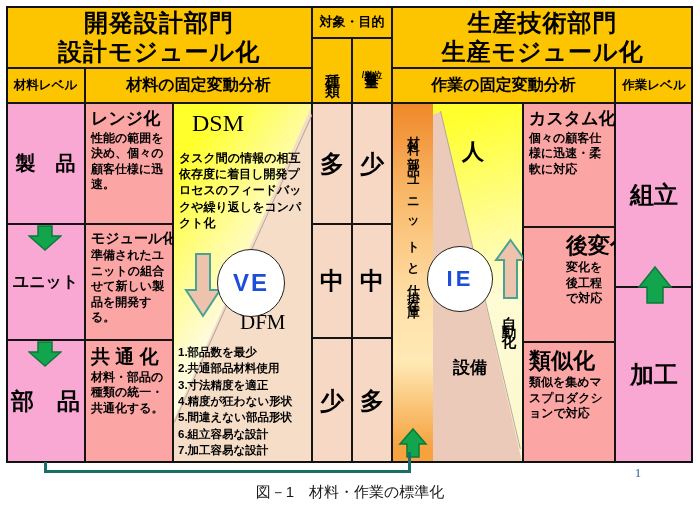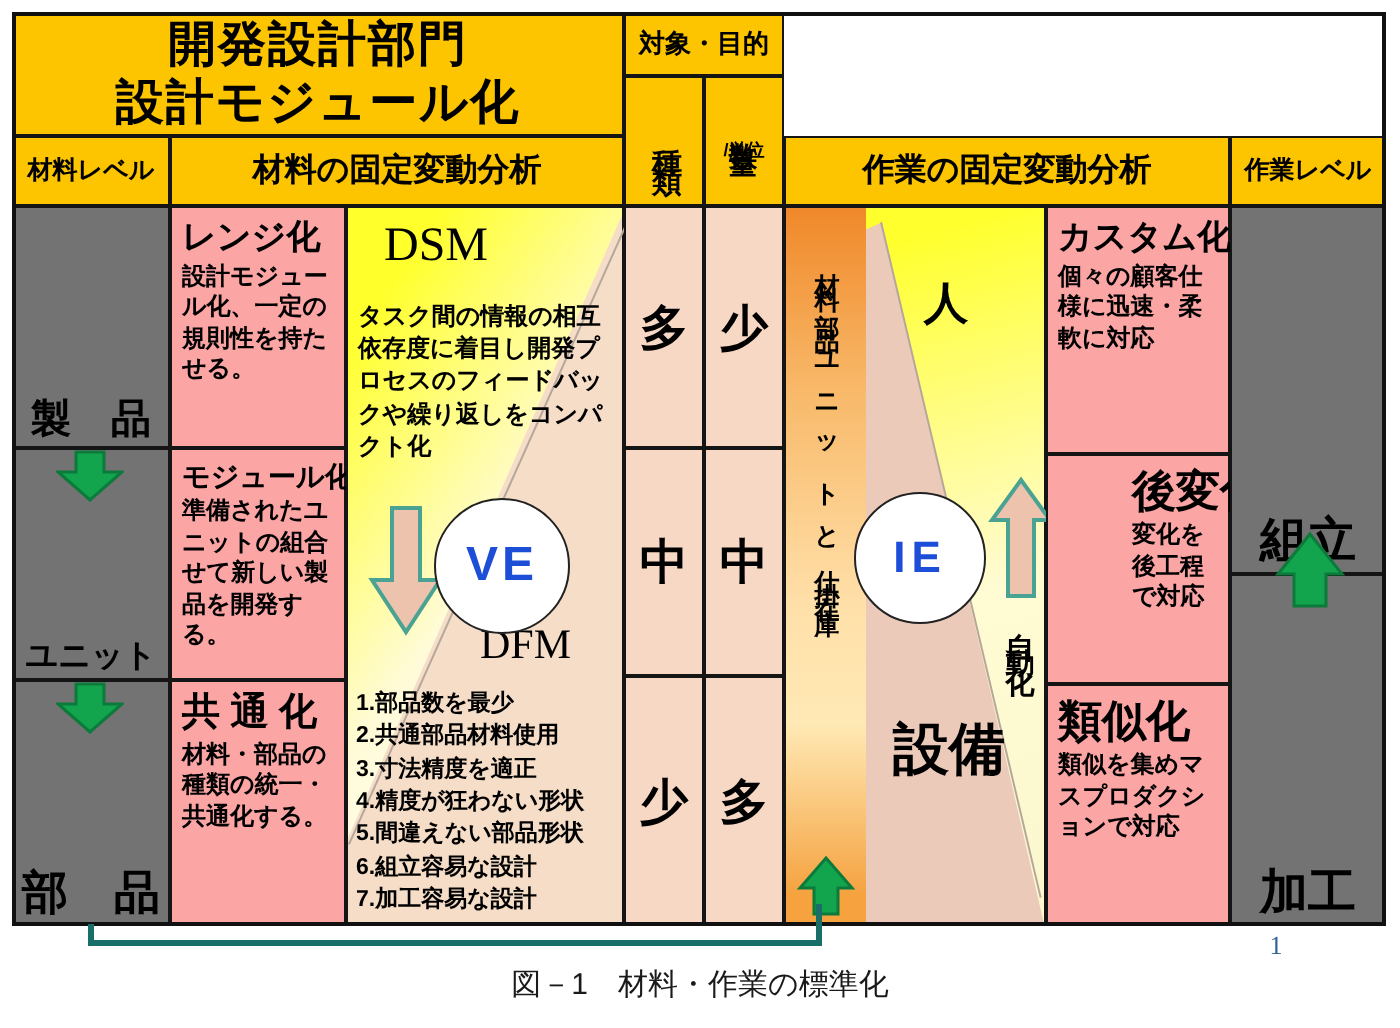--- a/index.html
+++ b/index.html
@@ -5,21 +5,21 @@
   html,body{margin:0;padding:0;}
   body{
     width:700px;height:514px;position:relative;background:#ffffff;
     font-family:"Liberation Sans","DejaVu Sans",sans-serif;color:#000;
     overflow:hidden;
   }
   .cell{position:absolute;box-sizing:border-box;border:1.5px solid #151515;z-index:1;}
   .hdr{background:#fdc400;display:flex;flex-direction:column;align-items:center;justify-content:center;font-weight:bold;}
   .hline{font-size:24px;line-height:1.22;letter-spacing:1px;white-space:nowrap;}
   .hsmall{font-size:13px;}
-  .g1{background:#737373;display:flex;align-items:flex-end;justify-content:center;font-weight:bold;}
+  .g1{background:#f9a8d4;display:flex;align-items:center;justify-content:center;font-weight:bold;}
   .g2{background:#fca5a5;padding:5px 5px;}
   .pk{background:#f6d8c4;display:flex;align-items:center;justify-content:center;font-weight:bold;font-size:24px;}
   .mtitle{font-weight:bold;font-size:17px;line-height:1.15;white-space:nowrap;}
   .mdesc{font-weight:600;font-size:12px;line-height:1.3;margin-top:2px;}
   .vup{writing-mode:vertical-rl;text-orientation:upright;font-weight:bold;}
   .circle{position:absolute;background:#fff;border:1.6px solid #222;border-radius:50%;
     display:flex;align-items:center;justify-content:center;color:#1d4ed8;font-weight:bold;z-index:20;}
   .overlay{position:absolute;z-index:15;}
   .serif{font-family:"Liberation Serif","DejaVu Serif",serif;}
   .frame{position:absolute;left:6px;top:6px;width:687px;height:457px;border:2.5px solid #111;
@@ -34,20 +34,24 @@
 
   <div class="cell hdr" style="left:6px;top:6px;width:306px;height:62px;">
     <div class="hline">開発設計部門</div>
     <div class="hline">設計モジュール化</div>
   </div>
 
   <div class="cell hdr hsmall" style="left:312px;top:6px;width:80px;height:32px;">
     <span>対象・目的</span>
   </div>
 
+  <div class="cell hdr" style="left:392px;top:6px;width:301px;height:62px;">
+    <div class="hline">生産技術部門</div>
+    <div class="hline">生産モジュール化</div>
+  </div>
 
   <div class="cell hdr" style="left:312px;top:38px;width:40px;height:65px;">
     <span class="vup" style="font-size:15px;letter-spacing:8px;">種類</span>
   </div>
 
   <div class="cell hdr" style="left:352px;top:38px;width:40px;height:65px;">
     <span class="vup" style="font-size:14px;letter-spacing:4px;">数量</span>
     <span style="font-size:9px;font-weight:bold;margin-top:1px;">/単位</span>
   </div>
 
@@ -79,21 +83,21 @@
 
   <svg class="overlay" style="left:28px;top:225px;" width="34" height="26" viewBox="0 0 34 26">
     <path d="M10 1 H24 V11 H33 L17 25 L1 11 H10 Z" fill="#12a54e" stroke="#0b7a3a" stroke-width="1.5"></path>
   </svg>
   <svg class="overlay" style="left:28px;top:341px;" width="34" height="26" viewBox="0 0 34 26">
     <path d="M10 1 H24 V11 H33 L17 25 L1 11 H10 Z" fill="#12a54e" stroke="#0b7a3a" stroke-width="1.5"></path>
   </svg>
 
   <div class="cell g2" style="left:85px;top:103px;width:88px;height:121px;">
     <div class="mtitle">レンジ化</div>
-    <div class="mdesc">設計モジュール化、一定の規則性を持たせる。</div>
+    <div class="mdesc">性能の範囲を決め、個々の顧客仕様に迅速。</div>
   </div>
   <div class="cell g2" style="left:85px;top:224px;width:88px;height:116px;">
     <div class="mtitle" style="font-size:14px;">モジュール化</div>
     <div class="mdesc">準備されたユニットの組合せて新しい製品を開発する。</div>
   </div>
   <div class="cell g2" style="left:85px;top:340px;width:88px;height:123px;">
     <div class="mtitle" style="font-size:19px;">共 通 化</div>
     <div class="mdesc">材料・部品の種類の統一・共通化する。</div>
   </div>
 
@@ -147,21 +151,21 @@
       <div class="wedgeline" style="left:8px;top:7px;width:347px;transform:rotate(76.7deg);"></div>
     </div>
 
     <div style="position:absolute;left:0;top:0;width:40px;height:100%;background:linear-gradient(180deg,#f0882a 0%,#f8b868 25%,#ffdfa8 55%,#ffe9b5 72%,#f5a23f 96%);z-index:4;">
       <div class="vup" style="position:absolute;left:50%;transform:translateX(-50%);top:22px;height:300px;font-size:12.5px;letter-spacing:7px;">材料・部品・ユニットと仕掛在庫</div>
       <svg style="position:absolute;left:5px;top:323px;" width="30" height="32" viewBox="0 0 30 32">
         <path d="M15 2 L28 17 H21 V30 H9 V17 H2 Z" fill="#12a54e" stroke="#0b7a3a" stroke-width="1.5"></path>
       </svg>
     </div>
     <div style="position:absolute;left:45px;top:33px;width:70px;text-align:center;font-size:22px;font-weight:bold;z-index:6;">人</div>
-    <div style="position:absolute;left:44px;top:252px;width:75px;text-align:center;font-size:28px;font-weight:bold;z-index:6;">設備</div>
+    <div style="position:absolute;left:60px;top:252px;width:75px;text-align:left;font-size:17px;font-weight:bold;z-index:6;">設備</div>
     <svg style="position:absolute;left:101px;top:134px;z-index:8;" width="33" height="62" viewBox="0 0 33 62">
       <path d="M16.5 2 L31 22 H23 V60 H10 V22 H2 Z" fill="#eec3ae" stroke="#4aa392" stroke-width="2"></path>
     </svg>
     <div class="vup" style="position:absolute;left:106px;top:200px;height:92px;font-size:14.5px;letter-spacing:9px;z-index:8;">自動化</div>
     <div class="circle" style="left:34px;top:142px;width:64px;height:64px;font-size:22px;letter-spacing:3px;">
       <span>IE</span>
     </div>
   </div>
 
   <div class="cell g2" style="left:523px;top:103px;width:92px;height:124px;">

